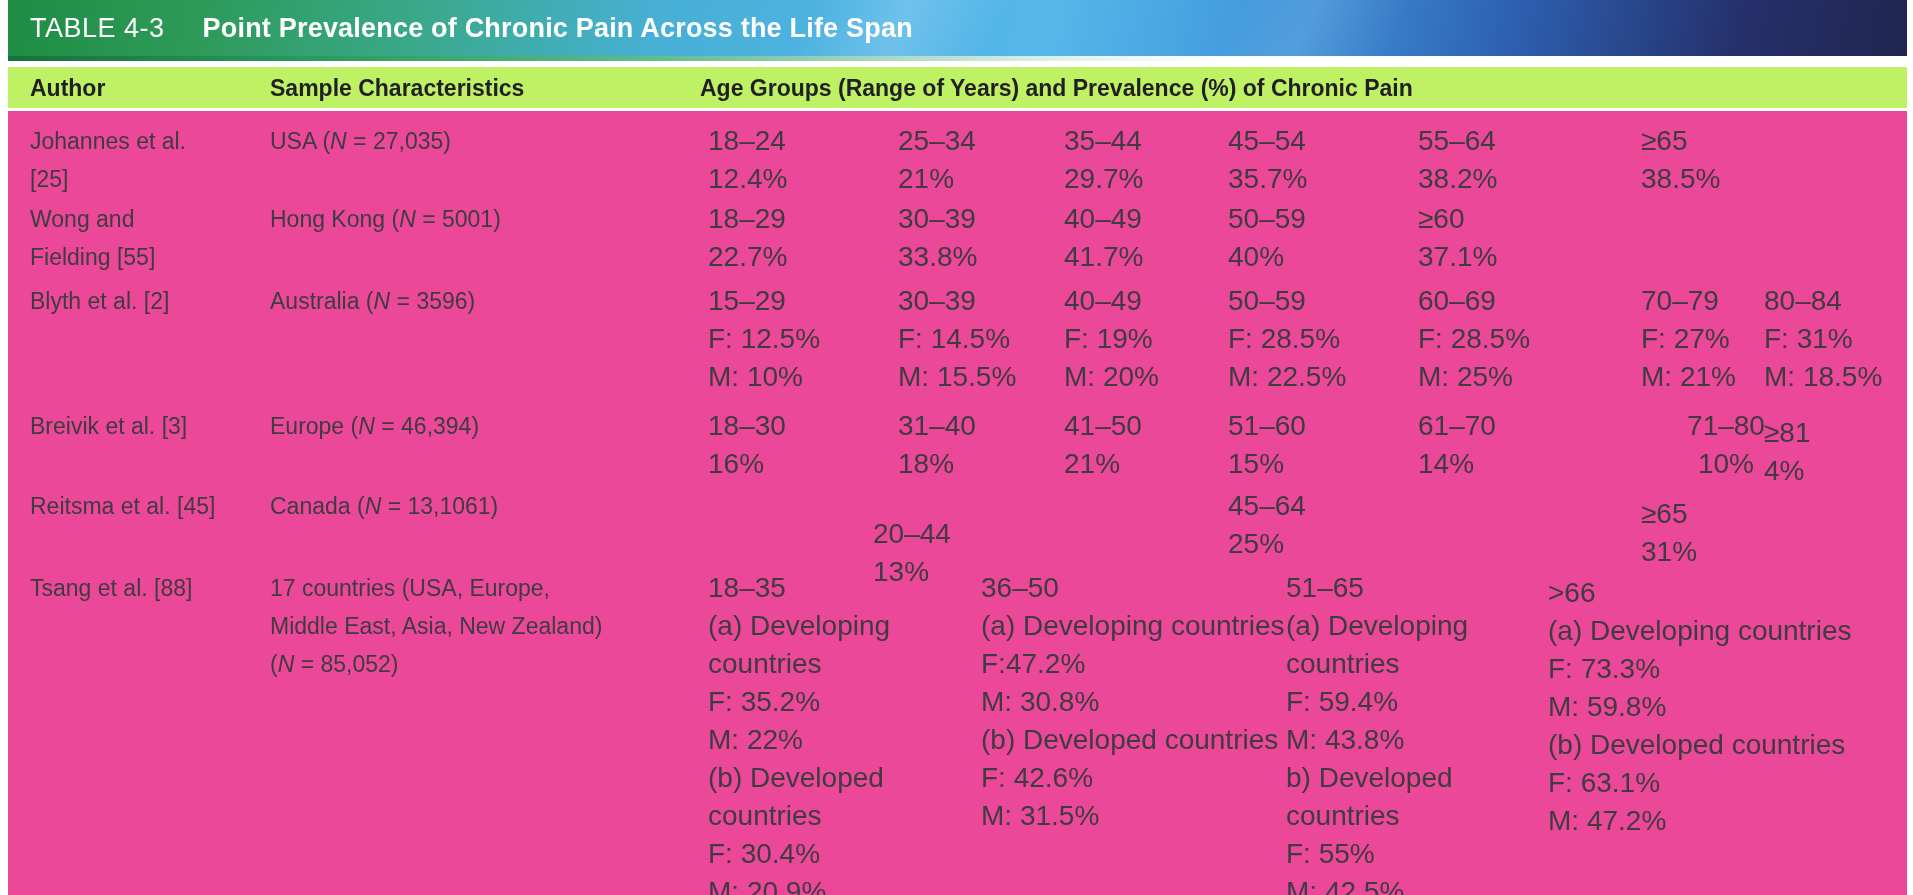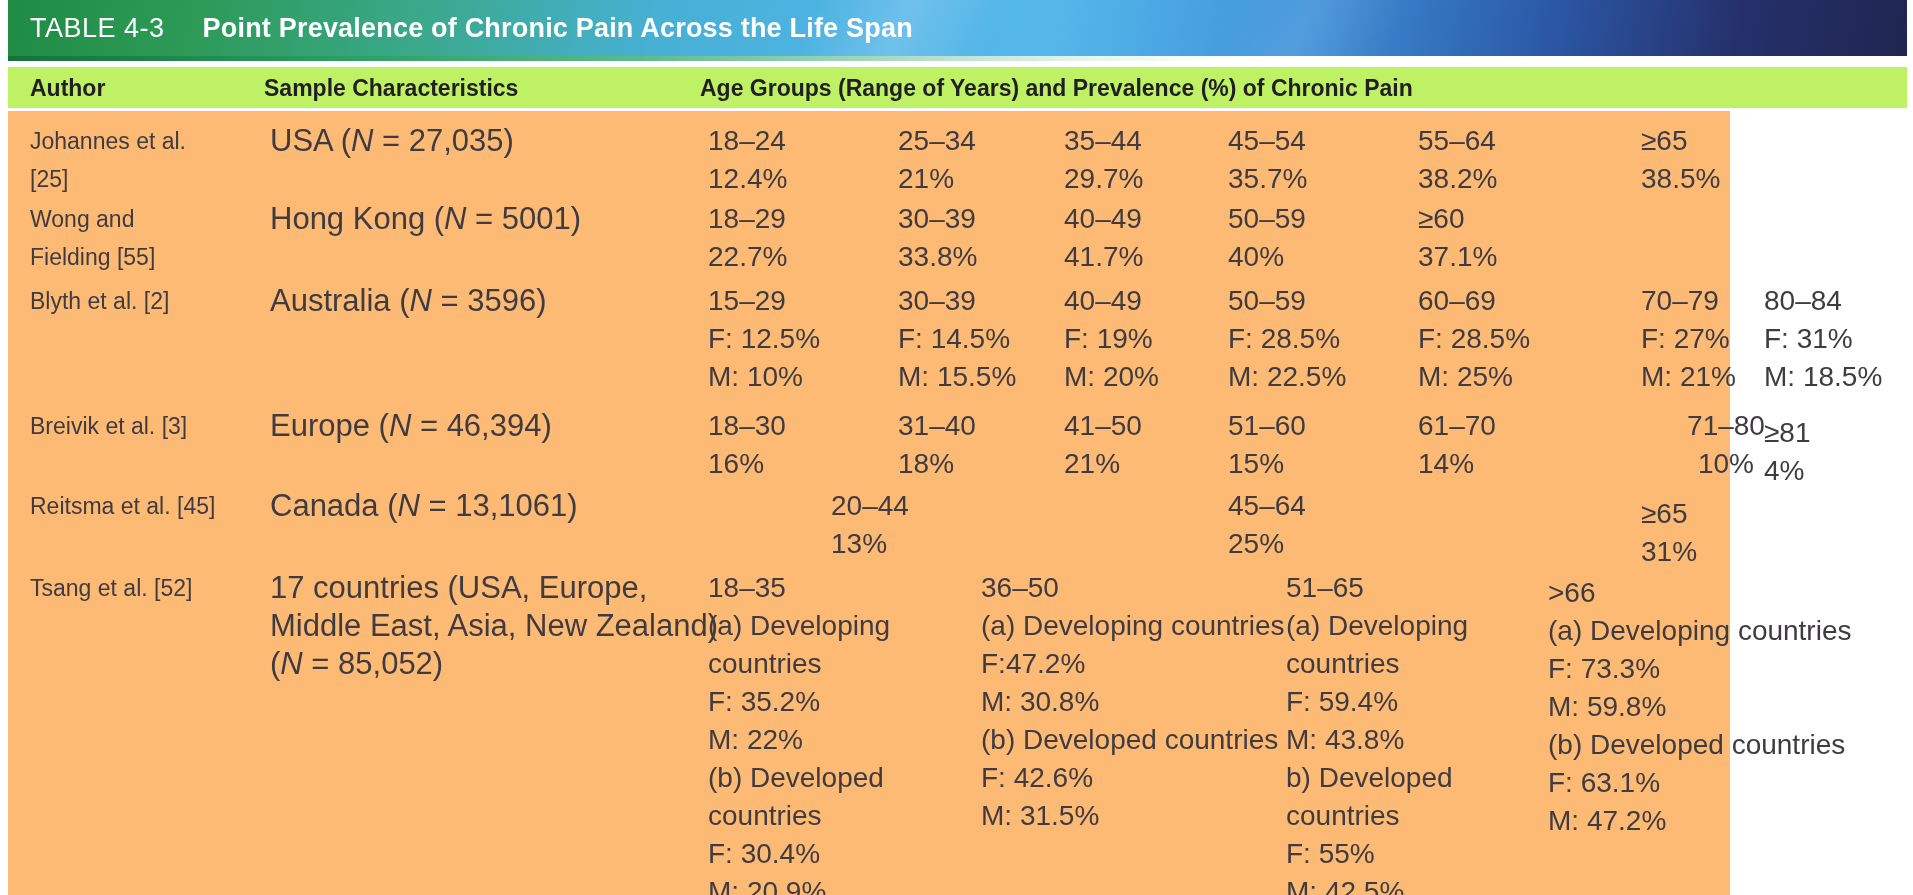--- a/index.html
+++ b/index.html
@@ -41,35 +41,35 @@
   
   .head-row{
     position:absolute;left:8px;top:67px;width:1899px;height:41px;
     background:#bef264;border-bottom:3px solid #ffffff;
   }
   .h{
     position:absolute;top:8px;font-size:23px;font-weight:700;color:#211e24;
     white-space:nowrap;
   }
   .h-author{left:22px;}
-  .h-sample{left:256px;}
+  .h-sample{left:262px;}
   .h-age{left:692px;}
   
   .tbody{
-    position:absolute;left:8px;top:111px;width:1722px;height:784px;
-    background:#fdba74;
+    position:absolute;left:8px;top:111px;width:1899px;height:784px;
+    background:#ec4899;
   }
   .row{position:absolute;left:0;width:1913px;}
   .author{
     position:absolute;left:22px;width:220px;
     font-size:23px;line-height:38px;color:#3f3b41;
   }
   .sample{
     position:absolute;left:262px;width:330px;
-    font-size:31px;line-height:38px;color:#3f3b41;
+    font-size:23px;line-height:38px;color:#3f3b41;
   }
   .sample i{font-style:italic;}
   .age-cell{
     position:absolute;width:170px;
     font-size:28px;line-height:38px;color:#3f3b41;
   }
   .age-cell div, .author div, .sample div{white-space:nowrap;}
 </style>
 </head>
 <body>
@@ -227,36 +227,36 @@
           <div>4%</div>
         </div>
       </div>
       <div class="row" style="top: 376px;">
         <div class="author">
           <div>Reitsma et al. [45]</div>
         </div>
         <div class="sample">
           <div>Canada (<i>N</i> = 13,1061)</div>
         </div>
-        <div class="age-cell" style="left: 823px;">
+        <div class="age-cell" style="left: 865px; margin-top: 28px;">
           <div>20–44</div>
           <div>13%</div>
         </div>
         <div class="age-cell" style="left: 1220px;">
           <div>45–64</div>
           <div>25%</div>
         </div>
         <div class="age-cell" style="left: 1633px; top: 8px;">
           <div>≥65</div>
           <div>31%</div>
         </div>
       </div>
       <div class="row" style="top: 458px;">
         <div class="author">
-          <div>Tsang et al. [52]</div>
+          <div>Tsang et al. [88]</div>
         </div>
         <div class="sample">
           <div>17 countries (USA, Europe,</div>
           <div>Middle East, Asia, New Zealand)</div>
           <div>(<i>N</i> = 85,052)</div>
         </div>
         <div class="age-cell" style="left: 700px; width: 220px;">
           <div>18–35</div>
           <div>(a) Developing</div>
           <div>countries</div>

